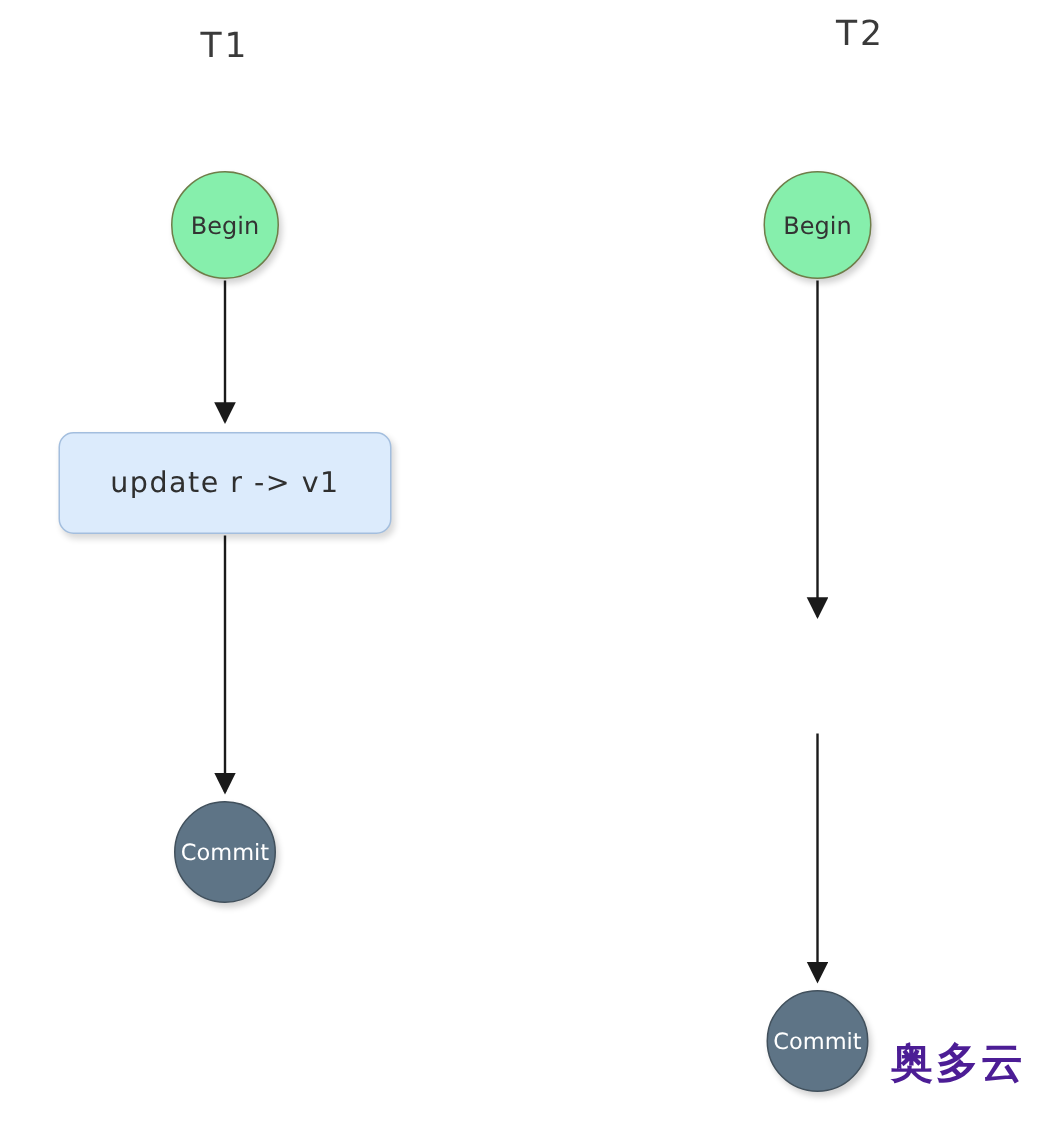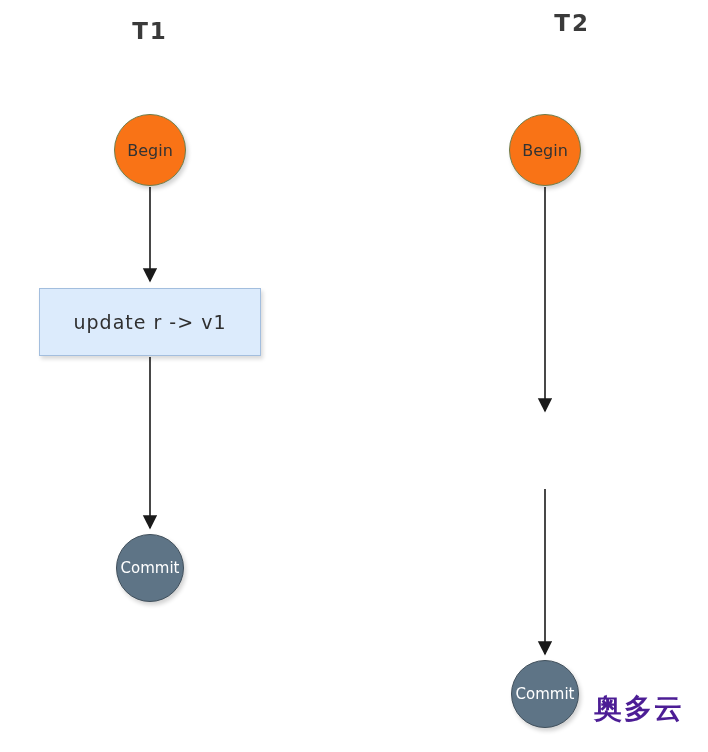--- a/index.html
+++ b/index.html
@@ -24,59 +24,59 @@
   .arrows line {
     stroke: #1a1a1a;
     stroke-width: 1.6;
   }
   .col-title {
     position: absolute;
     z-index: 2;
     width: 90px;
     text-align: center;
     font-size: 23px;
-    font-weight: 700;
+    font-weight: 400;
     letter-spacing: 2px;
     color: #3a3a3a;
   }
   .node {
     position: absolute;
     z-index: 2;
     display: flex;
     align-items: center;
     justify-content: center;
     box-sizing: border-box;
   }
   .circle {
     width: 72px;
     height: 72px;
     border-radius: 50%;
     box-shadow: 2px 3px 4px rgba(0,0,0,0.18);
   }
   .begin {
-    background: #f97316;
+    background: #86efac;
     border: 1.5px solid #6f7d49;
     color: #333333;
     font-size: 16px;
   }
   .commit {
     width: 68px;
     height: 68px;
     background: #5e7486;
     border: 1.5px solid #41505c;
     color: #ffffff;
     font-size: 15px;
     text-align: right;
   }
   .update-box {
     width: 222px;
     height: 68px;
     background: #dcebfc;
     border: 1.5px solid #a3bede;
-    border-radius: 0;
+    border-radius: 10px;
     color: #2f2f2f;
     font-size: 19px;
     letter-spacing: 1px;
     box-shadow: 2px 3px 4px rgba(0,0,0,0.15);
   }
   .watermark {
     position: absolute;
     z-index: 3;
     font-size: 28px;
     font-weight: 600;

